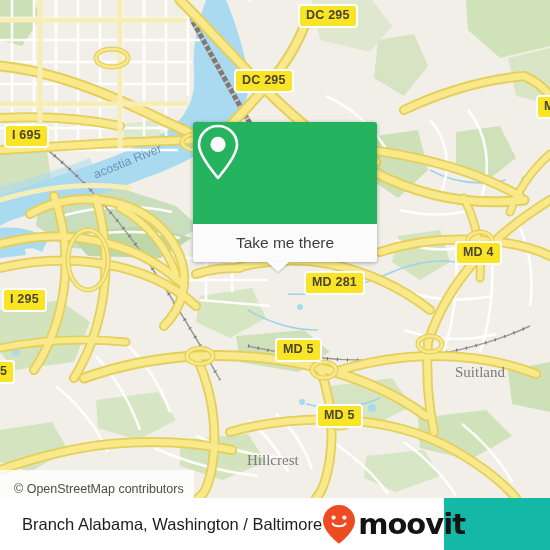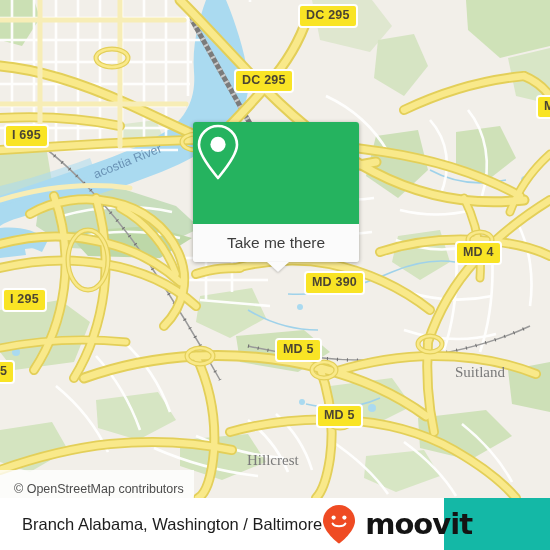--- a/index.html
+++ b/index.html
@@ -40,21 +40,21 @@
     color:#6a93b5;
     font-size:12.5px;
     white-space:nowrap;
     font-family:"Liberation Sans",sans-serif;
   }
 
   
   #popup{
     position:absolute;
     left:193px;top:122px;
-    width:166px;height:140px;
+    width:184px;height:140px;
     border-radius:3px;
     box-shadow:0 1px 4px rgba(0,0,0,.32);
     overflow:visible;
     z-index:30;
   }
   #popup-head{
     height:102px;
     background:#25b35f;
     border-radius:3px 3px 0 0;
     display:flex;align-items:center;justify-content:center;
@@ -104,21 +104,21 @@
     box-sizing:border-box;
     padding:0 14px 0 22px;
     z-index:40;
   }
   #footer-title{
     color:#1d1d1d;
     font-size:16.5px;
     white-space:nowrap;
     flex:1;
   }
-  #brand{display:flex;align-items:center;gap:9px;}
+  #brand{display:flex;align-items:center;gap:2px;}
   #brand-word{
     color:#141414;
     font-size:29px;
     font-weight:bold;
     letter-spacing:-1px;
     line-height:1;
     font-family:"DejaVu Sans",sans-serif;
   }
 </style>
 </head>
@@ -357,21 +357,21 @@
         <ellipse cx="480" cy="240" rx="12" ry="8"></ellipse>
       </g>
     </svg>
 
     <div class="shield" style="left:298px;top:4px;">DC 295</div>
     <div class="shield" style="left:234px;top:69px;">DC 295</div>
     <div class="shield" style="left:4px;top:124px;">I 695</div>
     <div class="shield" style="left:536px;top:95px;">M</div>
     <div class="shield" style="left:2px;top:288px;text-align:center;">I 295</div>
     <div class="shield" style="left:455px;top:241px;">MD 4</div>
-    <div class="shield" style="left:304px;top:271px;">MD 390</div>
+    <div class="shield" style="left:304px;top:271px;">MD 281</div>
     <div class="shield" style="left:275px;top:338px;">MD 5</div>
     <div class="shield" style="left:-8px;top:360px;">5</div>
     <div class="shield" style="left:316px;top:404px;">MD 5</div>
 
     <div class="place" style="left:455px;top:364px;">Suitland</div>
     <div class="place" style="left:247px;top:452px;">Hillcrest</div>
 
     <div class="water-label" style="left:94px;top:168px;transform:rotate(-22deg);transform-origin:left center;">acostia River</div>
 
     <div id="attribution">© OpenStreetMap contributors</div>

